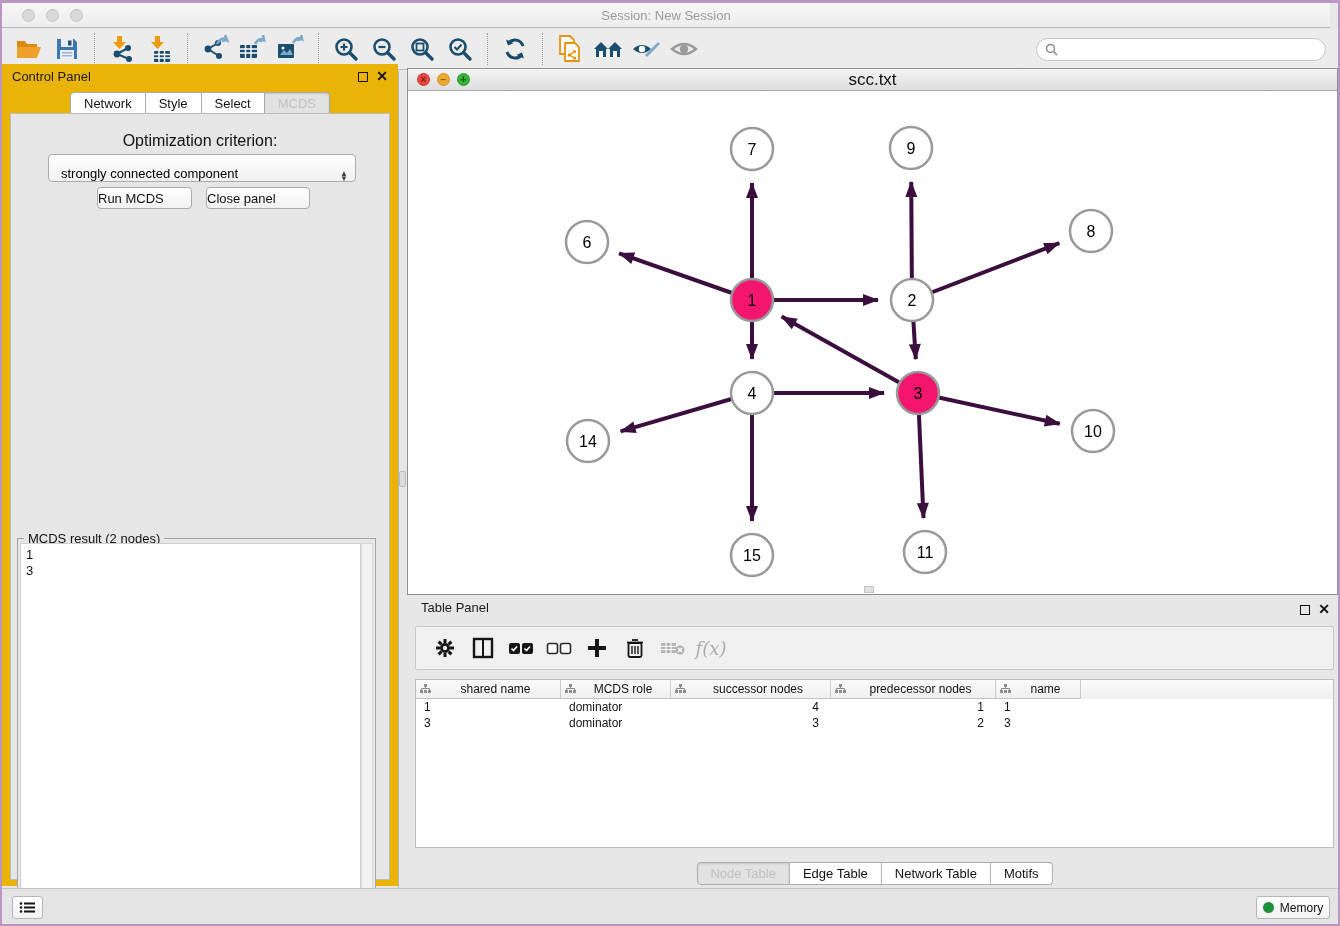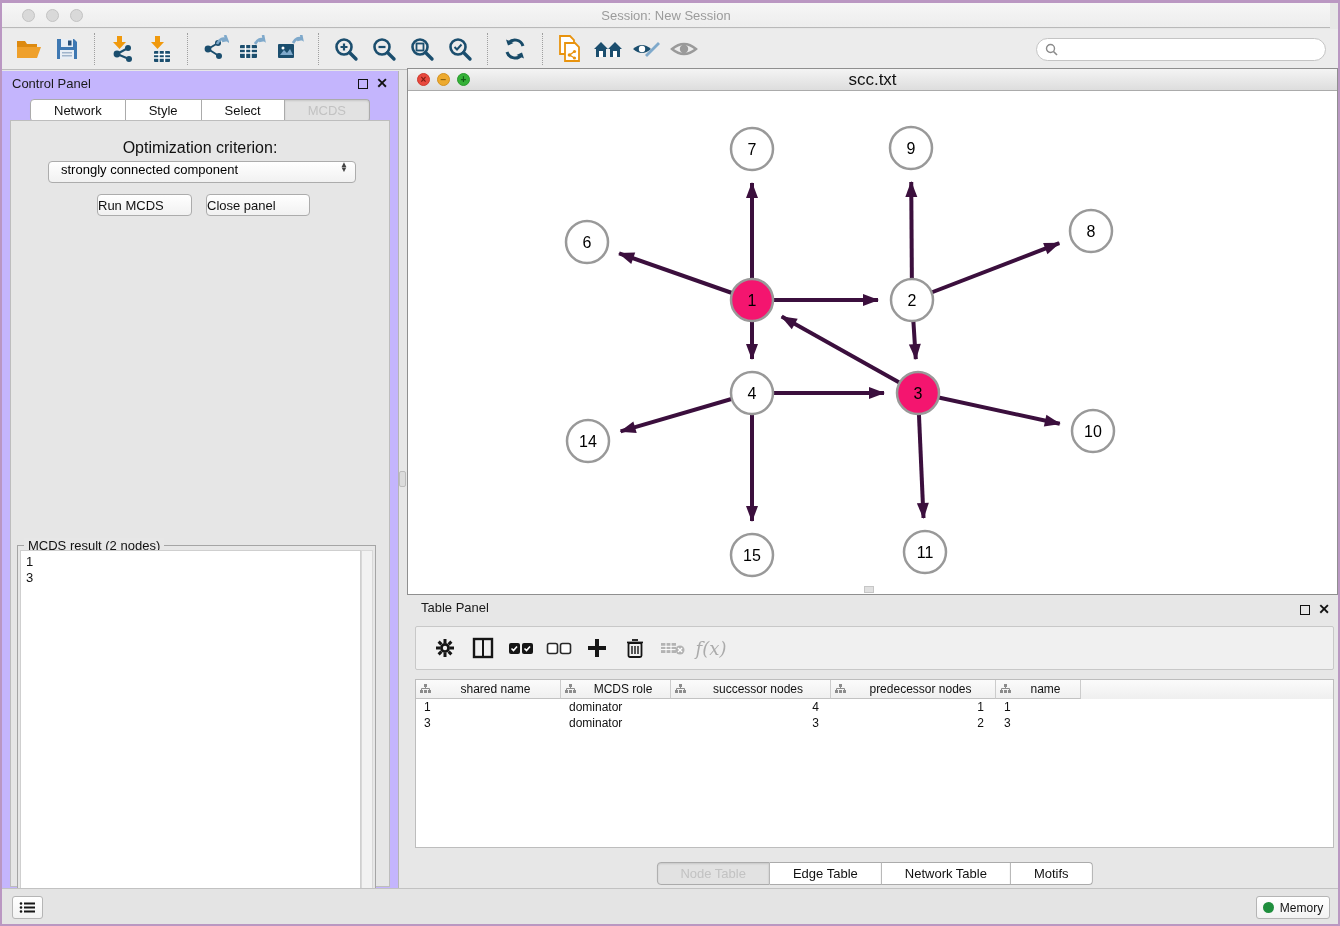--- a/index.html
+++ b/index.html
@@ -20,40 +20,40 @@
     border-bottom:1px solid #BDBDBD; display:flex; align-items:center; padding-left:8px; }
   .tbicon { width:32px; height:32px; display:flex; align-items:center; justify-content:center;
     margin:0 3px; cursor:default; }
   .tbsep { width:1px; height:32px; border-left:1px dotted #9F9F9F; margin:0 8px; }
   .searchbox { margin-left:auto; margin-right:12px; width:290px; height:23px; background:#fff;
     border:1px solid #C4C4C4; border-radius:12px; display:flex; align-items:center; padding:0 8px; }
   .searchbox input { border:none; outline:none; flex:1; font-size:12px; background:transparent;
     font-family:"Liberation Sans",sans-serif; margin-left:5px; }
 
   
-  .control-panel { left:0; top:68px; width:396px; height:822px; background:#c4b5fd; }
+  .control-panel { left:0; top:61px; width:396px; height:822px; background:#eab308; }
   .panel-head { position:absolute; left:0; right:0; top:0; height:24px; }
   .panel-title { position:absolute; left:10px; top:5px; font-size:13px; color:#1A1A1A; }
   .float-btn { position:absolute; width:10px; height:10px; border:1.6px solid #111; top:8px; }
   .close-btn { position:absolute; top:4px; font-size:14px; font-weight:bold; color:#111; line-height:16px; }
 
   .tabgroup { display:flex; }
   .tabgroup .tab { font-size:13px; color:#111; background:#FFF; border:1px solid #ABABAB;
-     border-left:none; padding:3px 23px; line-height:15px; white-space:nowrap; }
+     border-left:none; padding:3px 13px; line-height:15px; white-space:nowrap; }
   .tabgroup .tab:first-child { border-left:1px solid #ABABAB; border-radius:4px 0 0 4px; }
   .tabgroup .tab:last-child { border-radius:0 4px 4px 0; }
   .tabgroup .tab.selected { background:#E2E2E2; color:#C2C2C2; box-shadow:inset 0 1px 2px rgba(0,0,0,0.12); }
   .ctl-tabs { position:absolute; top:28px; left:50%; transform:translateX(-50%); }
 
   .ctl-box { position:absolute; left:8px; right:8px; top:49px; bottom:6px;
      border:1px solid #BDBDBD; background:#E6E6E6; }
   .opt-label { position:absolute; top:18px; width:100%; text-align:center; font-size:16px; color:#111; }
-  .dropdown { position:absolute; left:37px; top:40px; width:308px; height:22px;
+  .dropdown { position:absolute; left:37px; top:40px; width:308px; height:28px;
      background:linear-gradient(#FFF,#F1F1F1); border:1px solid #ACACAC; border-radius:4px;
-     display:flex; align-items:flex-start; font-size:13px; padding-left:12px; }
+     display:flex; align-items:flex-end; font-size:13px; padding-left:12px; }
   .dd-stepper { margin-left:auto; margin-right:7px; display:flex; flex-direction:column;
      font-size:8px; line-height:5px; color:#444; }
   .pushbtn { position:absolute; height:22px; background:linear-gradient(#FFF,#F1F1F1);
      border:1px solid #ACACAC; border-radius:4px; font-size:13px; color:#111;
      display:flex; align-items:center; justify-content:flex-start; }
 
   .result-fieldset { position:absolute; left:6px; top:424px; right:13px; height:375px;
      border:1px solid #A5A5A5; background:#E7E7E7; }
   .result-legend { position:absolute; top:-8px; left:6px; background:#E7E7E7; padding:0 4px;
      font-size:13px; color:#111; }

